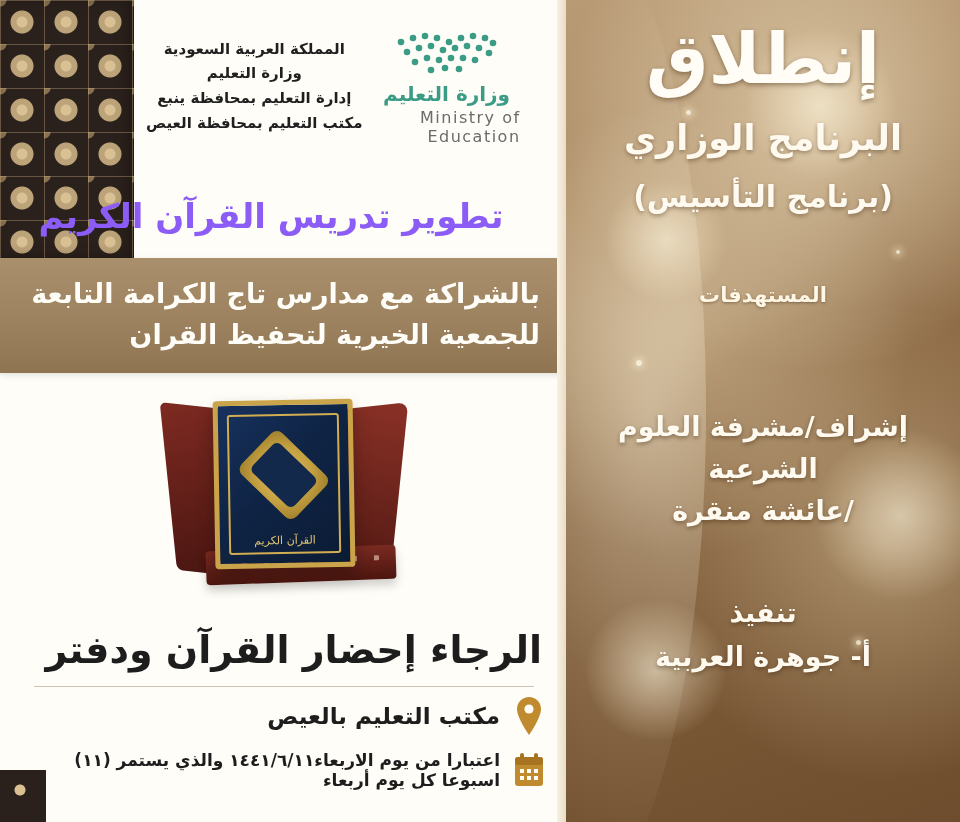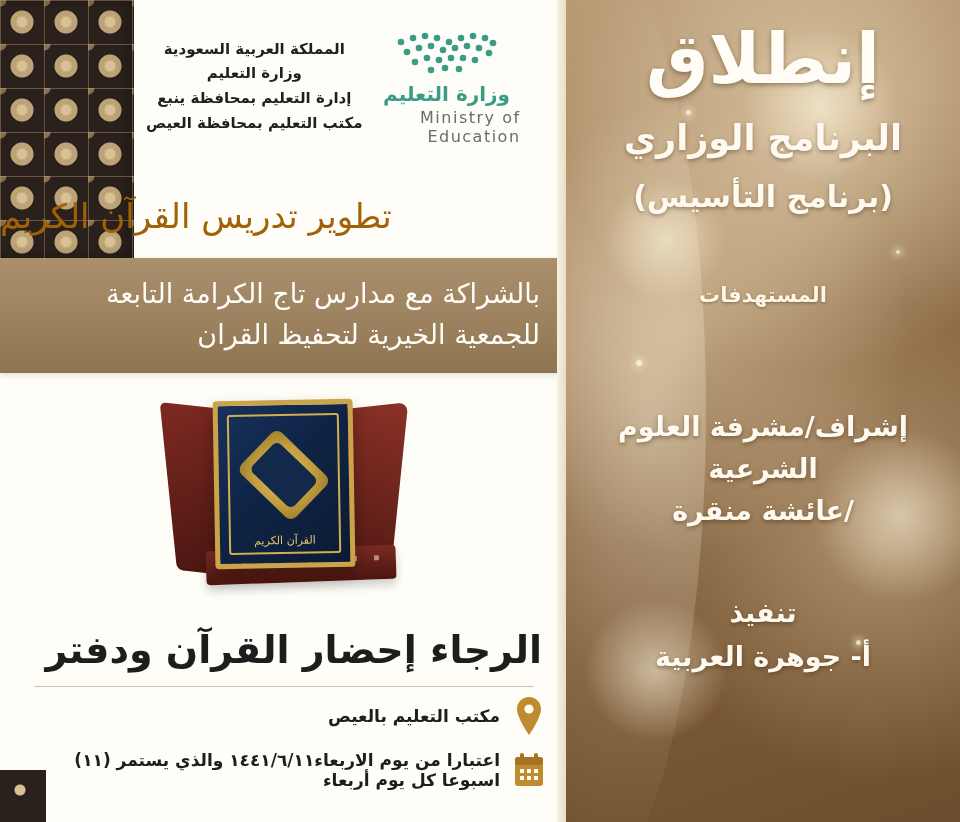--- a/index.html
+++ b/index.html
@@ -225,40 +225,40 @@
     letter-spacing: 1.5px;
     color: #6b6b6b;
   }
 
   
   .headline {
     position: absolute;
     top: 196px;
     left: 0;
     right: 24px;
-    text-align: left;
+    text-align: center;
     font-size: 34px;
-    font-weight: normal;
-    color: #a16207;
+    font-weight: bold;
+    color: #8b5cf6;
     letter-spacing: 0.5px;
   }
 
   
   .ribbon {
     position: absolute;
     top: 258px;
     left: 0;
     width: 566px;
     box-sizing: border-box;
     padding: 16px 26px 18px;
     background: linear-gradient(to bottom, #a98f6b 0%, #9d8260 55%, #8f7452 100%);
     color: #fffdf7;
     text-align: right;
     font-size: 27px;
-    font-weight: normal;
+    font-weight: bold;
     line-height: 1.5;
     box-shadow: 0 2px 6px rgba(0,0,0,0.12);
   }
 
   
   .quran-wrap {
     position: absolute;
     top: 392px;
     left: 0;
     width: 566px;
@@ -374,21 +374,21 @@
     display: flex;
     flex-direction: row;
     align-items: center;
     justify-content: flex-start;
     gap: 12px;
     margin-bottom: 14px;
   }
   .info-row .txt {
     flex: 1;
     text-align: right;
-    font-size: 17px;
+    font-size: 23px;
     font-weight: bold;
     color: #1d1d1d;
   }
   .info-row.small .txt { font-size: 17px; }
   .pin-icon, .cal-icon { width: 34px; height: 40px; flex: 0 0 34px; }
 </style>
 </head>
 <body>
 
 <div class="poster">

